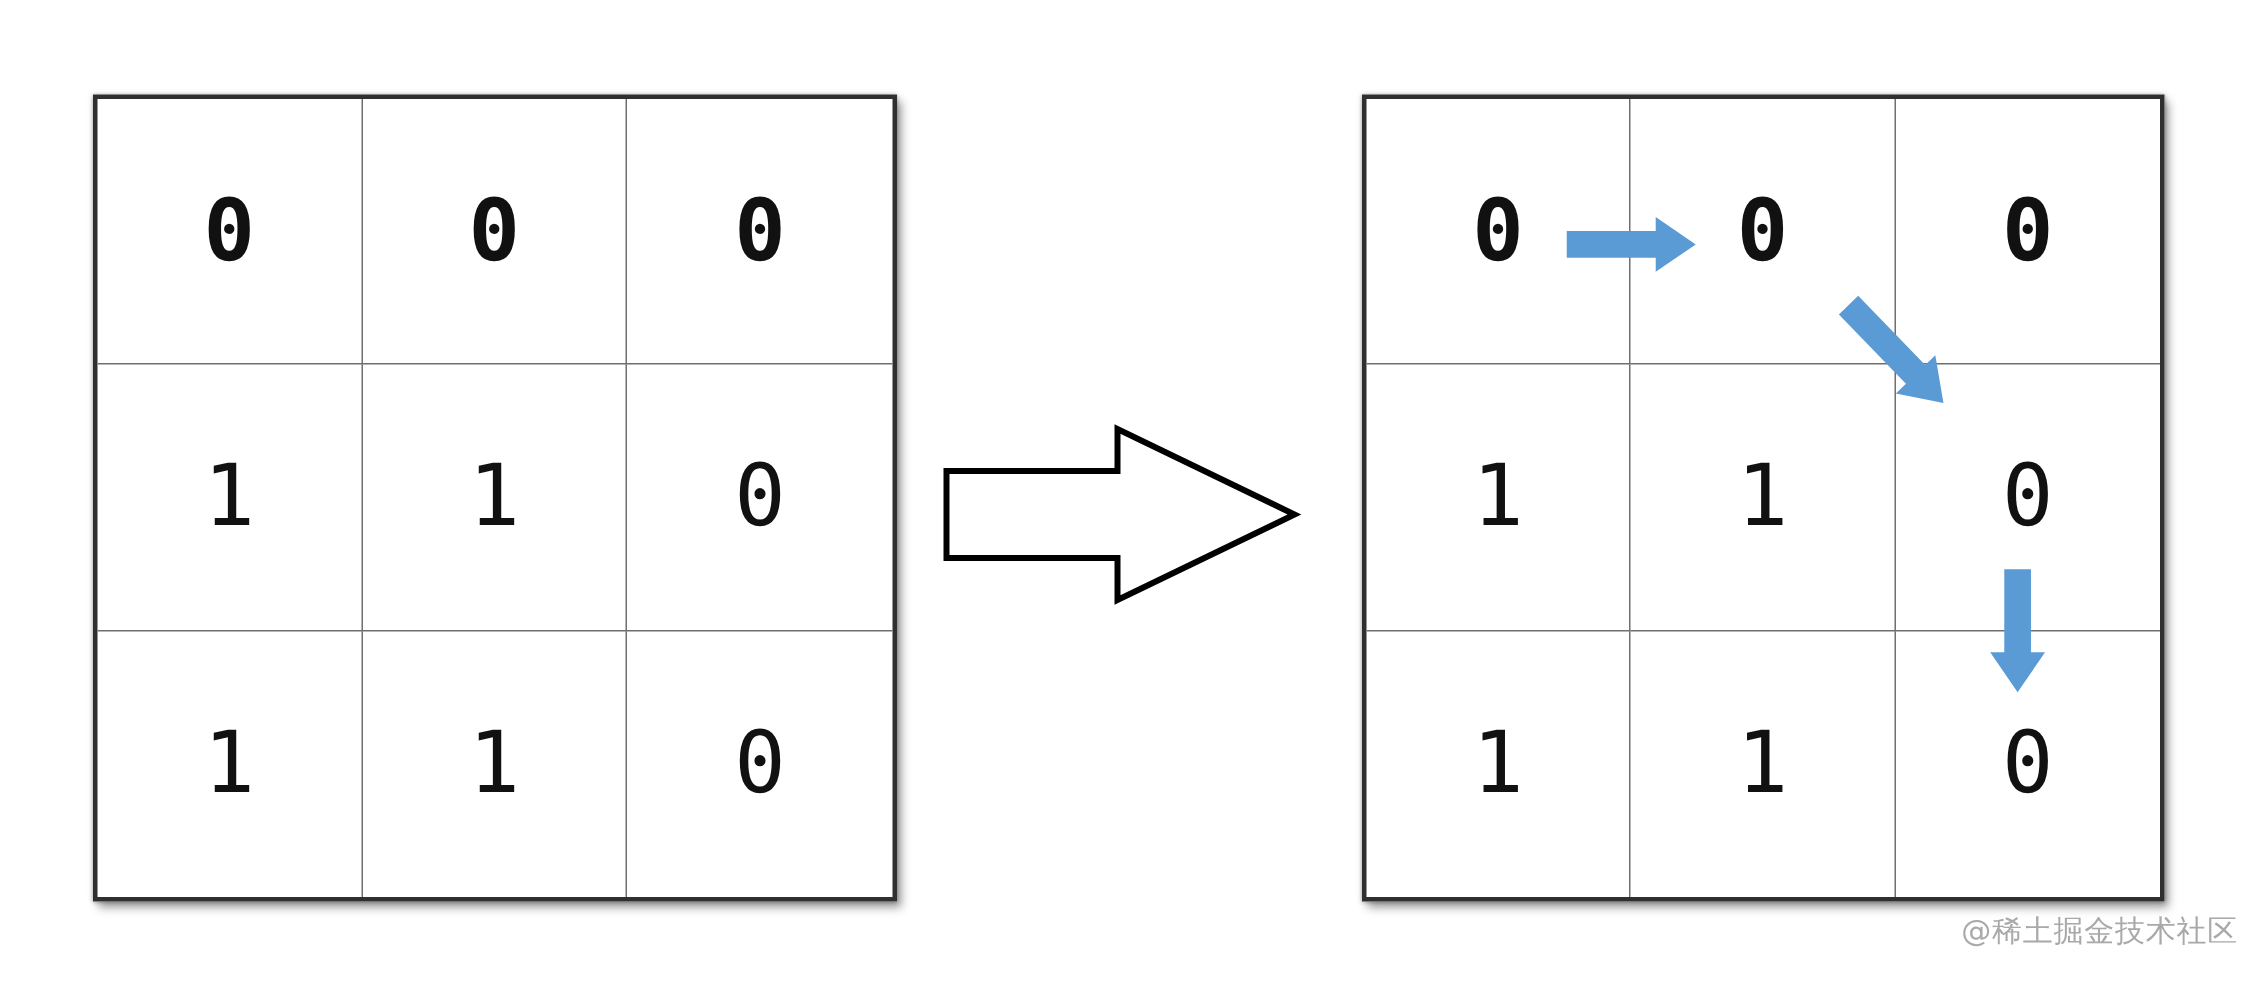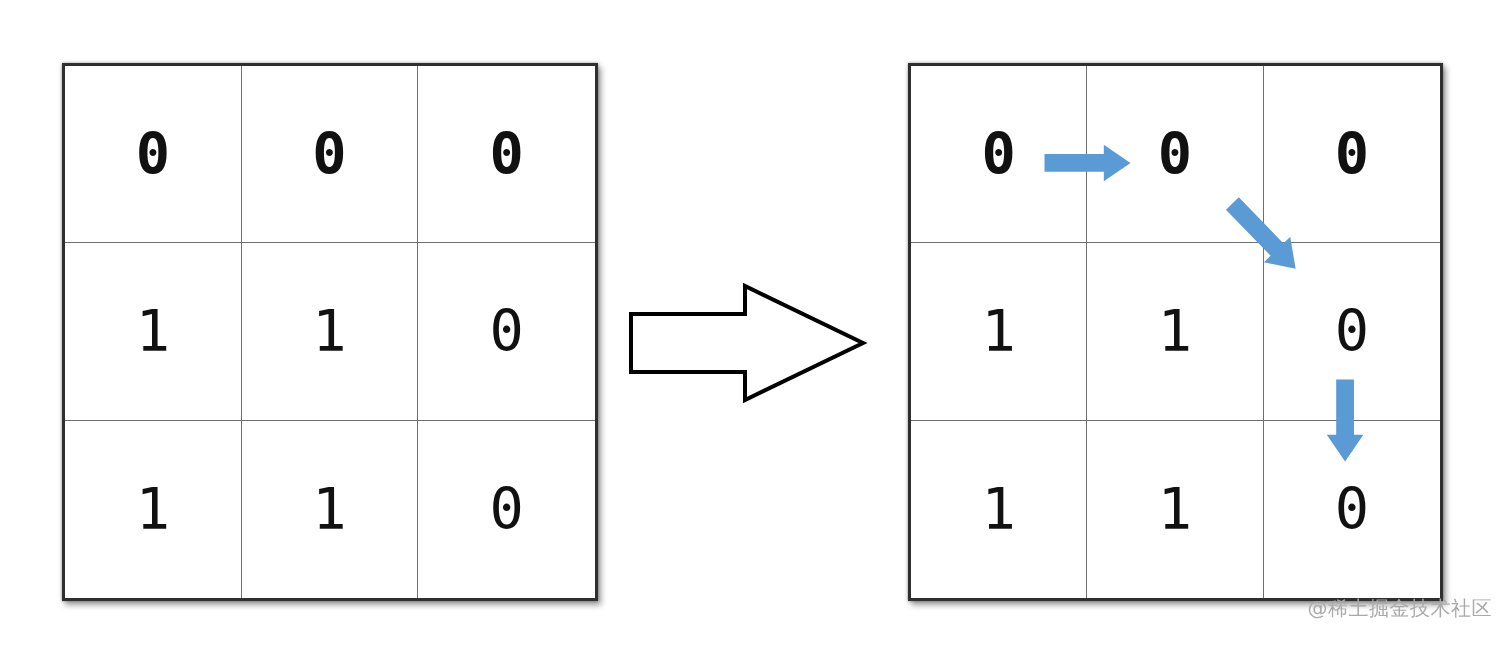--- a/index.html
+++ b/index.html
@@ -53,21 +53,21 @@
     position: absolute;
     left: 0;
     top: 0;
     width: 100%;
     height: 100%;
     pointer-events: none;
   }
   .watermark {
     position: absolute;
     right: 20px;
-    bottom: 32px;
+    bottom: 20px;
     font-size: 20px;
     letter-spacing: 0.5px;
     color: #a9a9a9;
   }
 </style>
 </head>
 <body>
 
 <div class="canvas">
 

